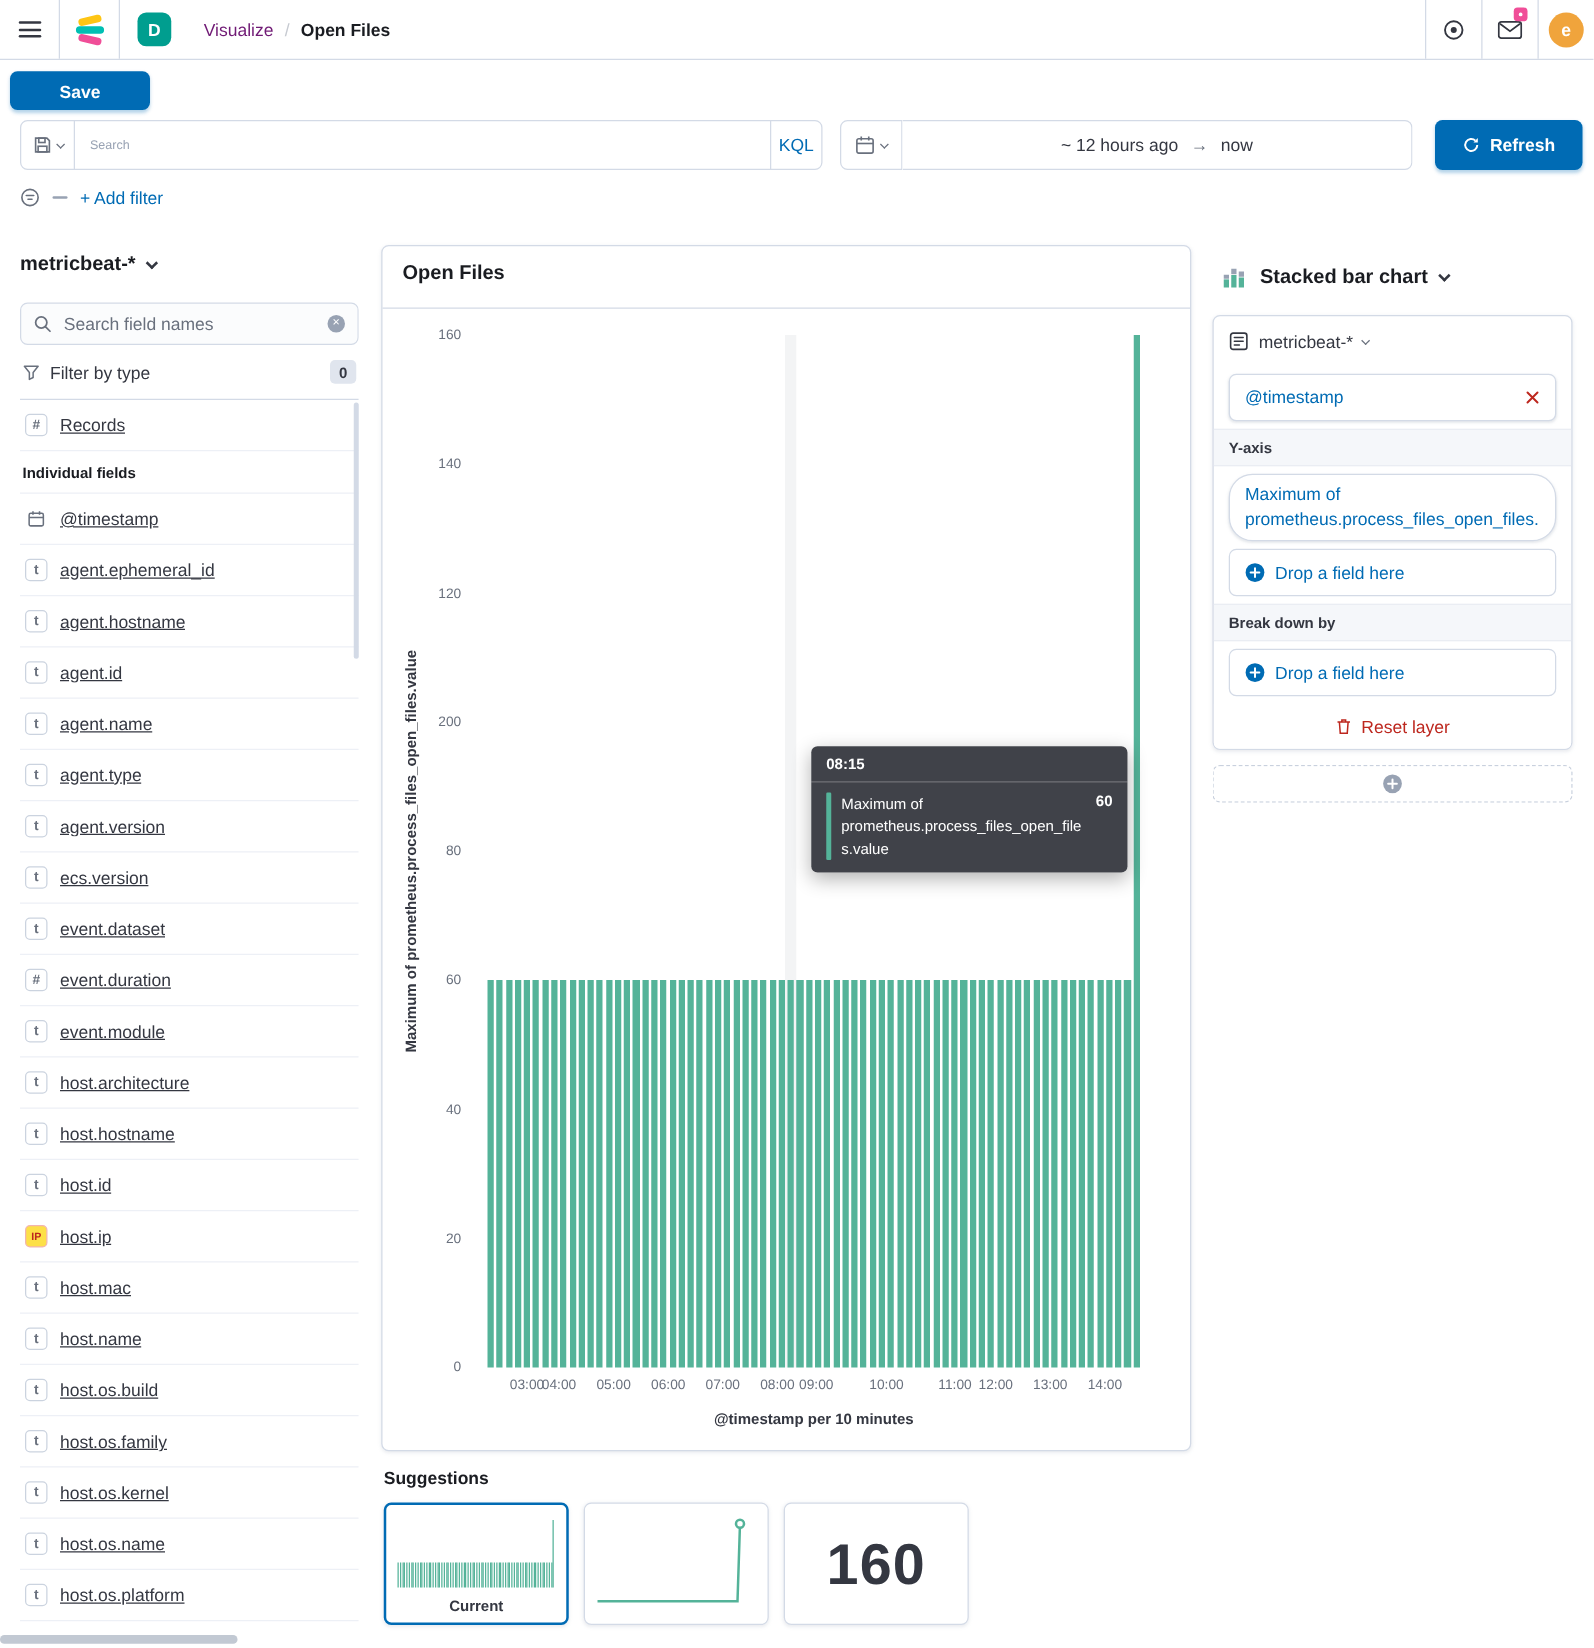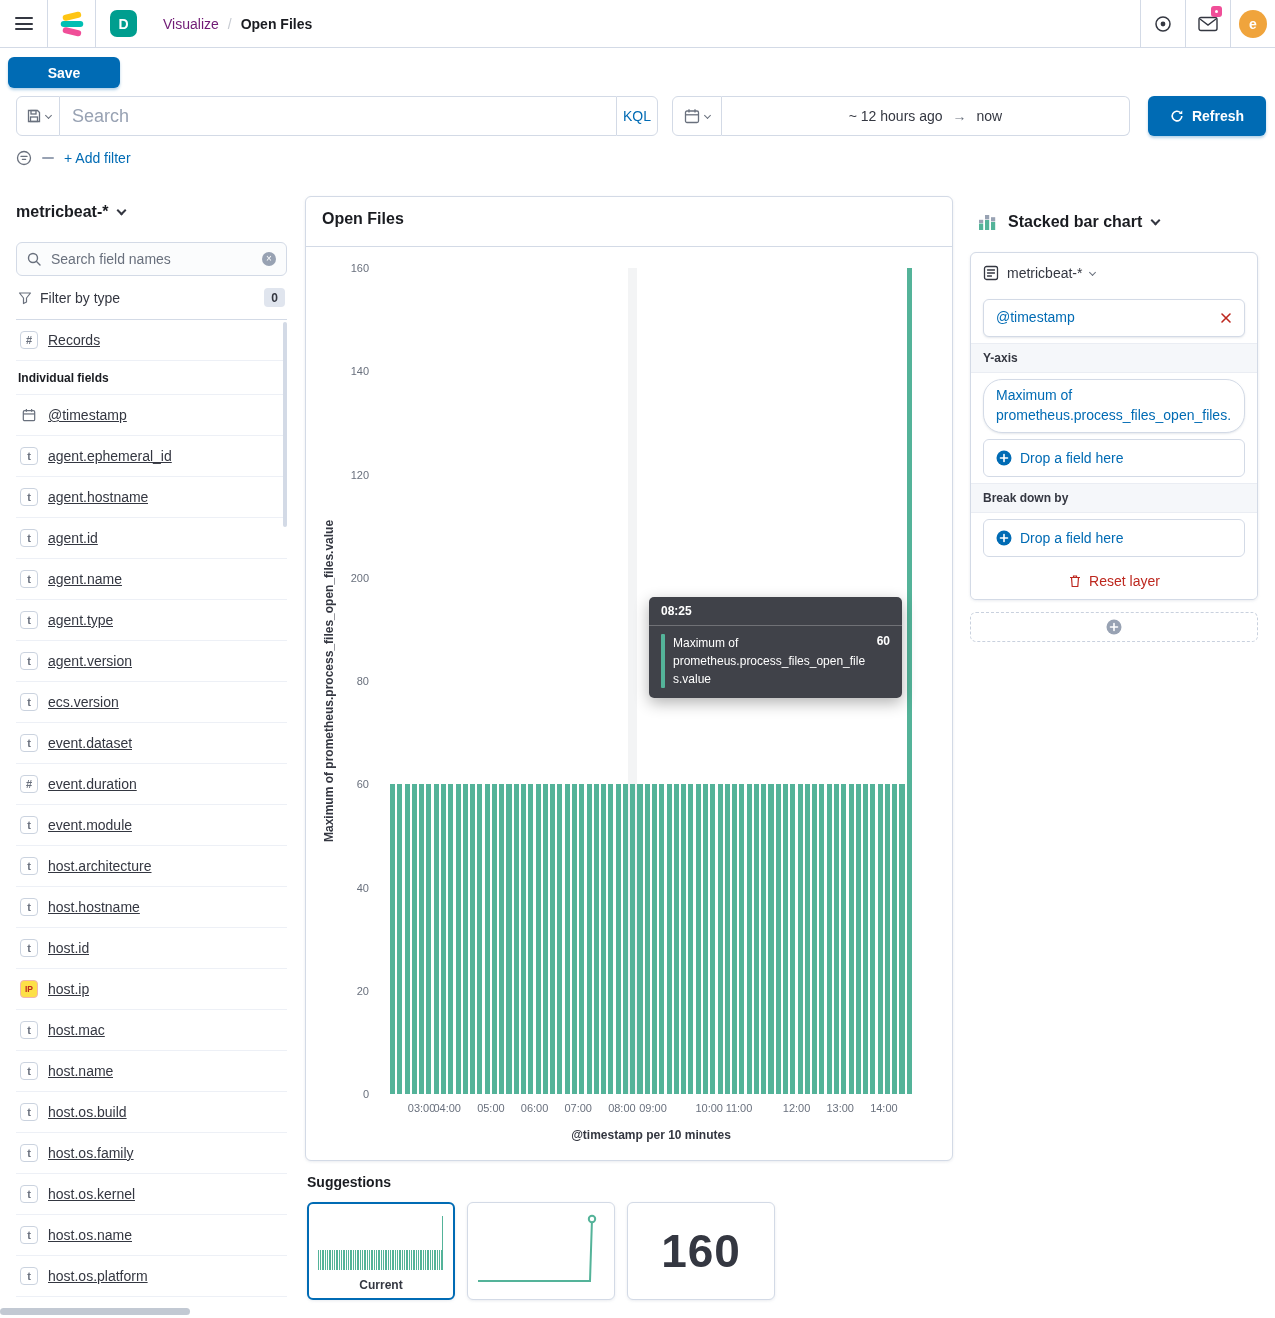--- a/index.html
+++ b/index.html
@@ -19,21 +19,21 @@
   .topnav-right{margin-left:auto;display:flex;align-items:stretch;}
   .icon-btn{width:45px;display:flex;align-items:center;justify-content:center;background:none;border:none;border-left:1px solid #D3DAE6;cursor:pointer;position:relative;padding:0;}
   .mail-badge{position:absolute;top:6px;right:8px;width:11px;height:11px;border-radius:3px;background:var(--pink,#F04E98);display:flex;align-items:center;justify-content:center;}
   .mail-badge::after{content:"";width:3px;height:3px;border-radius:50%;background:#fff;}
   .avatar{width:28px;height:28px;border-radius:50%;background:var(--avatar,#F0A43C);color:#fff;display:flex;align-items:center;justify-content:center;font-size:14px;font-weight:700;}
 
   
   .save-btn{position:absolute;top:57px;left:8px;width:112px;height:31px;background:var(--primary,#006BB4);color:#fff;border:none;border-radius:6px;font-size:14px;font-weight:700;cursor:pointer;box-shadow:0 2px 3px rgba(0,107,180,0.3);font-family:inherit;}
   .query-row{position:absolute;top:96px;left:16px;width:1250px;height:40px;display:flex;align-items:stretch;}
   .sq-btn{width:44px;background:#fff;border:1px solid #D3DAE6;border-radius:6px 0 0 6px;display:flex;align-items:center;justify-content:center;gap:4px;cursor:pointer;}
-  .q-input{flex:1;border:1px solid #D3DAE6;border-left:none;border-right:none;padding:0 12px;font-size:18px;font-family:inherit;color:#343741;outline:none;background:#fff;min-width:0;}
+  .q-input{flex:1;border:1px solid #D3DAE6;border-left:none;border-right:none;padding:0 12px;font-size:10px;font-family:inherit;color:#343741;outline:none;background:#fff;min-width:0;}
   .q-input::placeholder{color:#98A2B3;}
   .kql-btn{width:42px;background:#fff;border:1px solid #D3DAE6;border-radius:0 6px 6px 0;color:var(--primary,#006BB4);font-size:14px;cursor:pointer;font-family:inherit;}
   .q-gap1{width:14px;}
   .date-btn{width:50px;background:#fff;border:1px solid #D3DAE6;border-radius:6px 0 0 6px;display:flex;align-items:center;justify-content:center;gap:5px;cursor:pointer;}
   .time-range{width:408px;border:1px solid #D3DAE6;border-left:none;border-radius:0 6px 6px 0;display:flex;align-items:center;justify-content:center;gap:10px;font-size:14px;color:#343741;background:#fff;cursor:pointer;}
   .tr-arrow{color:#69707D;font-size:14px;}
   .q-gap2{width:18px;}
   .refresh-btn{width:118px;background:var(--primary,#006BB4);border:none;border-radius:6px;color:#fff;font-size:14px;font-weight:700;display:flex;align-items:center;justify-content:center;gap:8px;cursor:pointer;font-family:inherit;box-shadow:0 2px 3px rgba(0,107,180,0.3);}
   .filter-row{position:absolute;top:146px;left:16px;height:24px;display:flex;align-items:center;gap:10px;}
   .filter-dash{width:12px;height:2px;background:#98A2B3;border-radius:1px;}
@@ -421,28 +421,28 @@
       </div>
     <div class="x-ticks" id="x-ticks">
         <div class="x-tick" style="left: 14.6px; padding-left: 36px;">03:00</div>
         <div class="x-tick" style="left: 58.2px;">04:00</div>
         <div class="x-tick" style="left: 101.9px;">05:00</div>
         <div class="x-tick" style="left: 145.6px;">06:00</div>
         <div class="x-tick" style="left: 189.2px;">07:00</div>
         <div class="x-tick" style="left: 232.9px;">08:00</div>
         <div class="x-tick" style="left: 264px;">09:00</div>
         <div class="x-tick" style="left: 320.2px;">10:00</div>
-        <div class="x-tick" style="left: 350px;">11:00</div>
+        <div class="x-tick" style="left: 375px;">11:00</div>
         <div class="x-tick" style="left: 407.6px;">12:00</div>
         <div class="x-tick" style="left: 451.2px;">13:00</div>
         <div class="x-tick" style="left: 494.9px;">14:00</div>
       </div>
     <div class="x-axis-title">@timestamp per 10 minutes</div>
     <div class="chart-tooltip">
-      <div class="tt-header">08:25</div>
+      <div class="tt-header">08:15</div>
       <div class="tt-row">
         <span class="tt-marker"></span>
         <span class="tt-label">Maximum of prometheus.process_files_open_files.value</span>
         <span class="tt-value">60</span>
       </div>
     </div>
   </section>
 
   <aside class="config-panel">
     <div class="chart-type-row">

